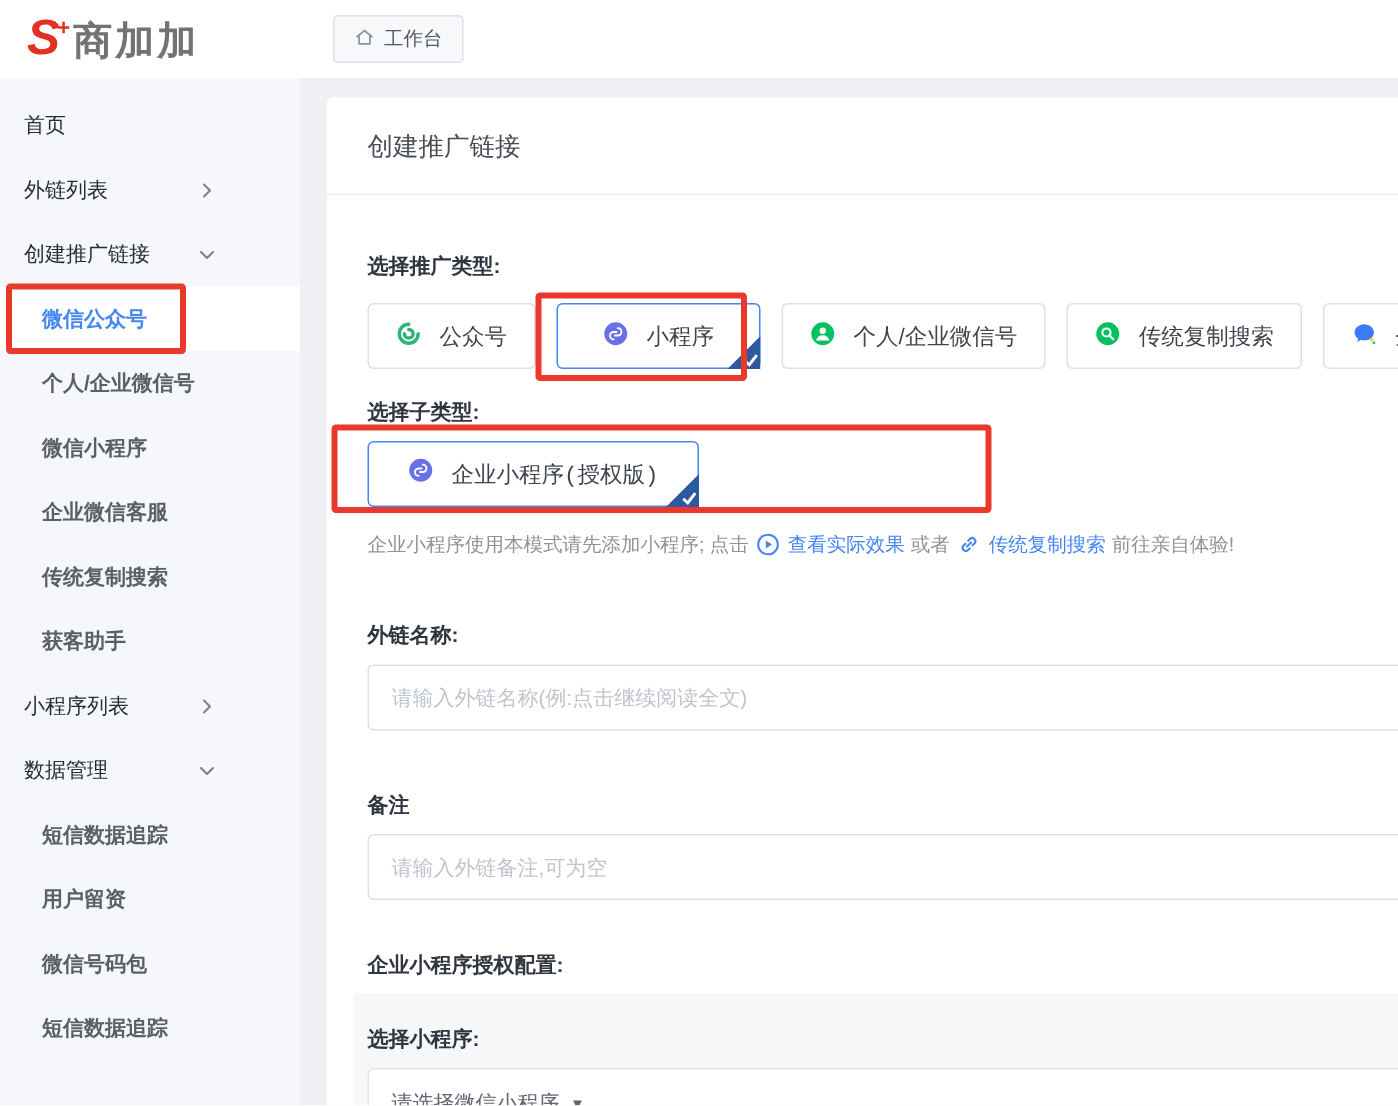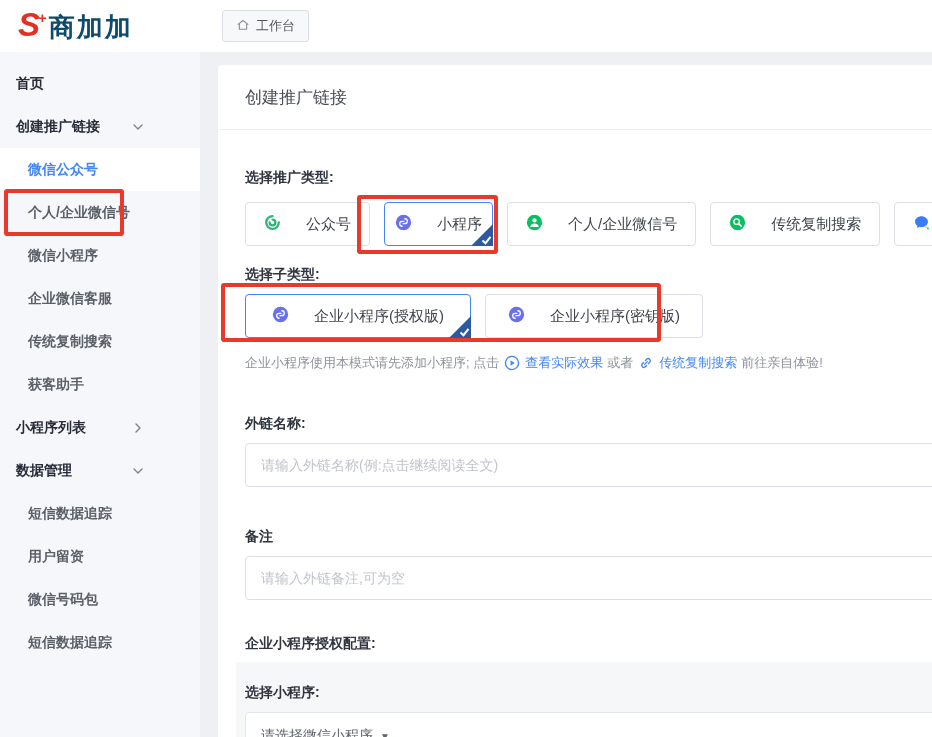--- a/index.html
+++ b/index.html
@@ -7,48 +7,48 @@
   .page {
     position:relative; width:932px; height:737px; overflow:hidden;
     background:#fff; font-family:"Liberation Sans", sans-serif;
   }
 
   
   .header { position:absolute; left:0; top:0; width:932px; height:52px; background:#fff; display:flex; align-items:center; z-index:5; }
   .logo-wrap { width:200px; padding-left:18px; display:flex; align-items:baseline; }
   .logo-s { color:#e33022; font-size:33px; font-weight:800; line-height:1; font-style:italic; }
   .logo-plus { color:#e33022; font-size:15px; font-weight:800; position:relative; top:-13px; left:-2px; }
-  .logo-name { color:#0c4a6e; font-size:26px; font-weight:800; letter-spacing:2px; }
+  .logo-name { color:#737373; font-size:26px; font-weight:800; letter-spacing:2px; }
   .ws-tab { margin-left:22px; height:32px; padding:0 13px; background:#f7f8fa; border:1px solid #dcdfe6; border-radius:3px;
     display:flex; align-items:center; gap:6px; color:#53575e; font-size:13px; cursor:pointer; }
 
   
   .sidebar { position:absolute; left:0; top:52px; width:200px; height:685px; background:#f5f7fa; padding-top:10px; }
   .side-item { height:43px; display:flex; align-items:center; padding:0 56px 0 16px; font-size:14px; color:#272c38; cursor:pointer; }
-  .side-item.root { font-weight:700; }
+  .side-item.root { font-weight:400; }
   .side-item .chev { margin-left:auto; display:flex; }
   .side-item.child { padding-left:28px; color:#5a5f68; font-weight:700; }
   .side-item.active { background:#fff; color:#4486f3; }
 
   
   .main { position:absolute; left:200px; top:52px; width:732px; height:685px; background:#eef0f4; overflow:hidden; }
   .card { position:absolute; left:18px; top:13px; width:1000px; height:920px; background:#fff; border-radius:4px; }
   .card-header { height:65px; display:flex; align-items:center; padding:0 27px; border-bottom:1px solid #eaedf1;
     font-size:17px; color:#474c56; }
   .card-body { padding:0 27px; }
 
   .form-label { font-size:14px; font-weight:700; color:#30353f; }
   .lbl-promo { margin-top:39px; }
   .btn-row { display:flex; gap:14px; margin-top:15px; }
   .type-btn { position:relative; height:44px; border:1px solid #dcdfe6; border-radius:4px; background:#fff;
-    display:flex; align-items:center; gap:25px; padding:0 18px; font-size:15px; color:#3f444d; cursor:pointer; white-space:nowrap; flex:none; }
-  .type-btn.selected { border-color:#4486f3; padding:0 10px; }
+    display:flex; align-items:center; gap:12px; padding:0 18px; font-size:15px; color:#3f444d; cursor:pointer; white-space:nowrap; flex:none; }
+  .type-btn.selected { border-color:#4486f3; padding:0 30px; }
   .sub-row { margin-top:10px; gap:14px; }
   .sub-row .type-btn { padding:0 22px; }
-  .sub-row .type-btn.selected { padding:0 26px; }
+  .sub-row .type-btn.selected { padding:0 26px;font-family:Liberation Mono, monospace; }
   .corner { position:absolute; right:-1px; bottom:-1px; display:flex; }
   .lbl-sub { margin-top:20px; }
 
   .hint { margin-top:16px; font-size:13px; color:#8d939c; display:flex; align-items:center; gap:4px; white-space:nowrap; }
   .hint .hlink { color:#4486f3; cursor:pointer;text-align:right; }
   .hint .hicon { display:flex; margin:0 1px; cursor:pointer; }
 
   .lbl-name { margin-top:43px; }
   .text-input { margin-top:10px; display:block; width:100%; height:44px; border:1px solid #dcdfe6; border-radius:4px;
     padding:0 15px; font-size:14px; color:#333; font-family:inherit; outline:none; background:#fff; }
@@ -86,20 +86,28 @@
       </span>
       <span>工作台</span>
     </div>
   </div>
 
   <div class="sidebar">
     <div class="side-item root">
       <span>首页</span>
     </div>
     <div class="side-item root">
+      <span>外链列表</span>
+      <span class="chev">
+        <svg width="12" height="12" viewBox="0 0 12 12">
+            <path d="M4 2l4 4-4 4" fill="none" stroke="#7d828b" stroke-width="1.4" stroke-linecap="round" stroke-linejoin="round"></path>
+          </svg>
+      </span>
+    </div>
+    <div class="side-item root">
       <span>创建推广链接</span>
       <span class="chev">
         <svg width="12" height="12" viewBox="0 0 12 12">
             <path d="M2 4l4 4 4-4" fill="none" stroke="#7d828b" stroke-width="1.4" stroke-linecap="round" stroke-linejoin="round"></path>
           </svg>
       </span>
     </div>
     <div class="side-item child active">
       <span>微信公众号</span>
     </div>
@@ -222,29 +230,20 @@
                   <path d="M11.6 5.6a2.9 2.9 0 0 1 0 5.8H9.4M8.4 14.4a2.9 2.9 0 0 1 0-5.8h2.2" fill="none" stroke="#fff" stroke-width="1.5" stroke-linecap="round"></path>
                 </svg>
             </span>
             <span>企业小程序(授权版)</span>
             <span class="corner">
               <svg width="22" height="22" viewBox="0 0 22 22">
                   <polygon points="22,0 22,22 0,22" fill="#2d5a9e"></polygon>
                   <polyline points="11.5,16.5 14.5,19.2 19.5,12.8" fill="none" stroke="#fff" stroke-width="2"></polyline>
                 </svg>
             </span>
-          </div>
-          <div class="type-btn">
-            <span>
-              <svg width="17" height="17" viewBox="0 0 20 20">
-                  <circle cx="10" cy="10" r="9" fill="#6971e6"></circle>
-                  <path d="M11.6 5.6a2.9 2.9 0 0 1 0 5.8H9.4M8.4 14.4a2.9 2.9 0 0 1 0-5.8h2.2" fill="none" stroke="#fff" stroke-width="1.5" stroke-linecap="round"></path>
-                </svg>
-            </span>
-            <span>企业小程序(密钥版)</span>
           </div>
         </div>
 
         <div class="hint">
           <span>企业小程序使用本模式请先添加小程序; 点击</span>
           <span class="hicon">
             <svg width="16" height="16" viewBox="0 0 20 20">
                 <circle cx="10" cy="10" r="8.2" fill="none" stroke="#4486f3" stroke-width="1.7"></circle>
                 <polygon points="8.2,6.6 13.4,10 8.2,13.4" fill="#4486f3"></polygon>
               </svg>

